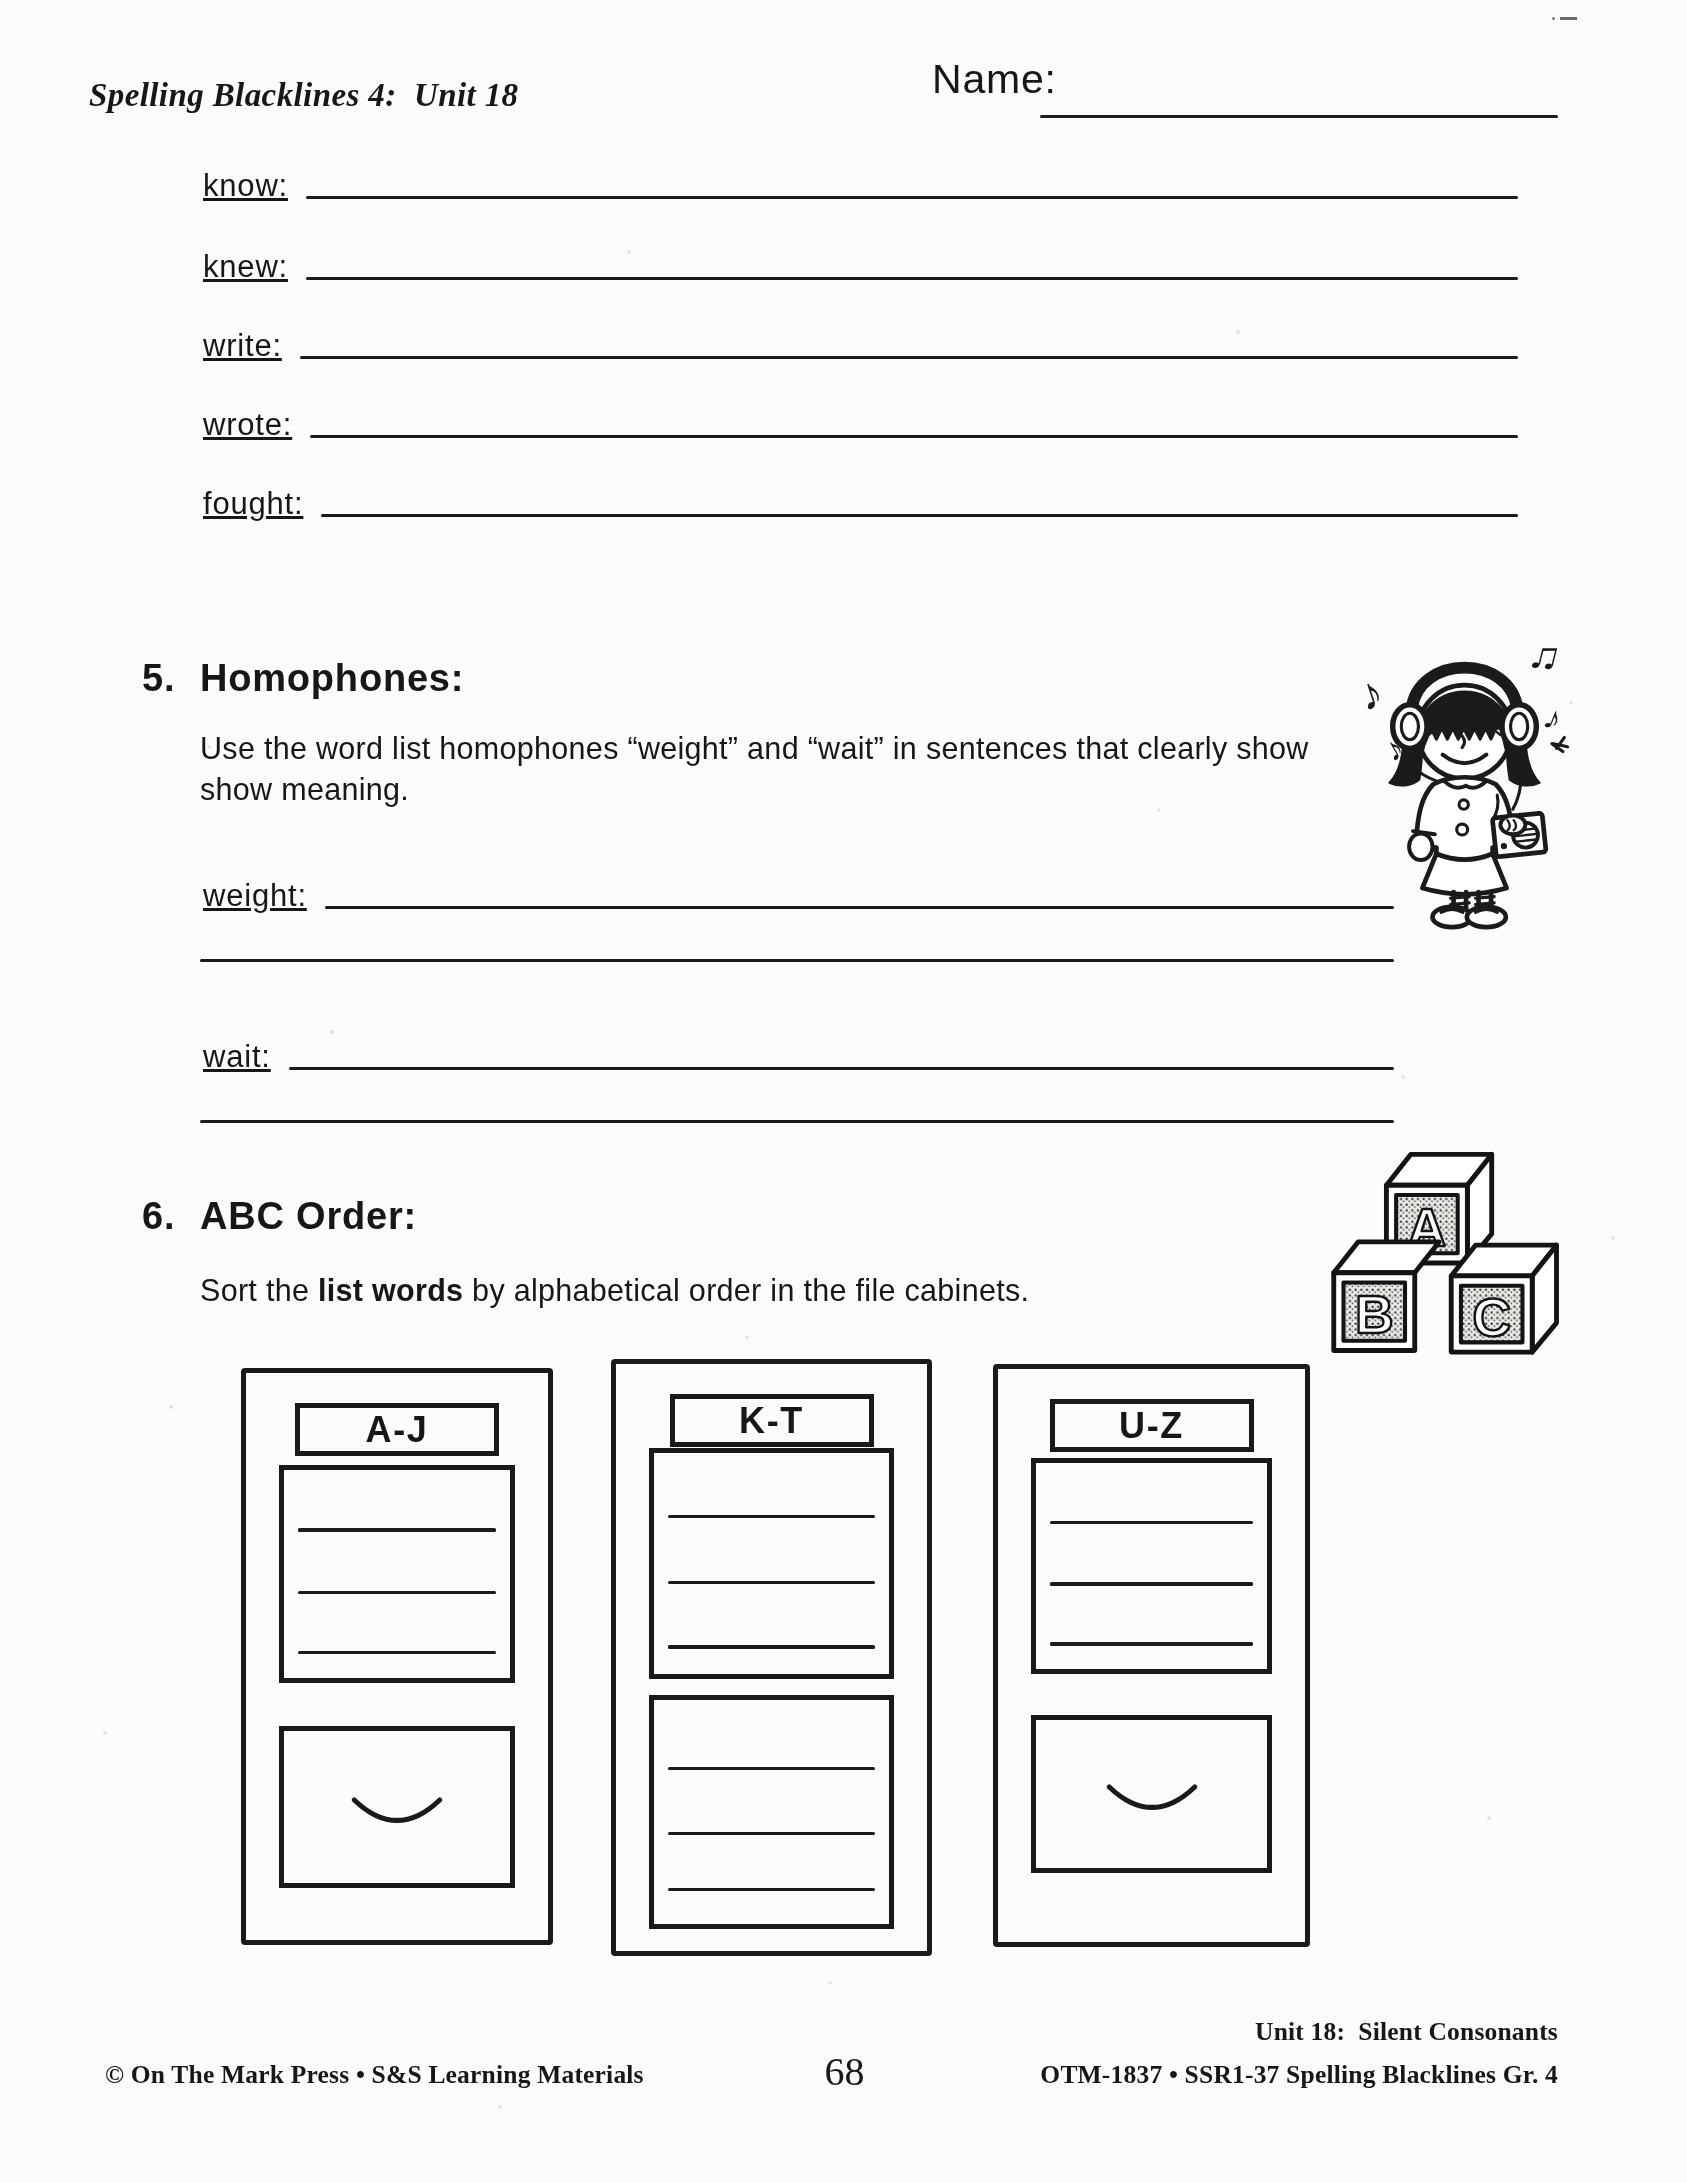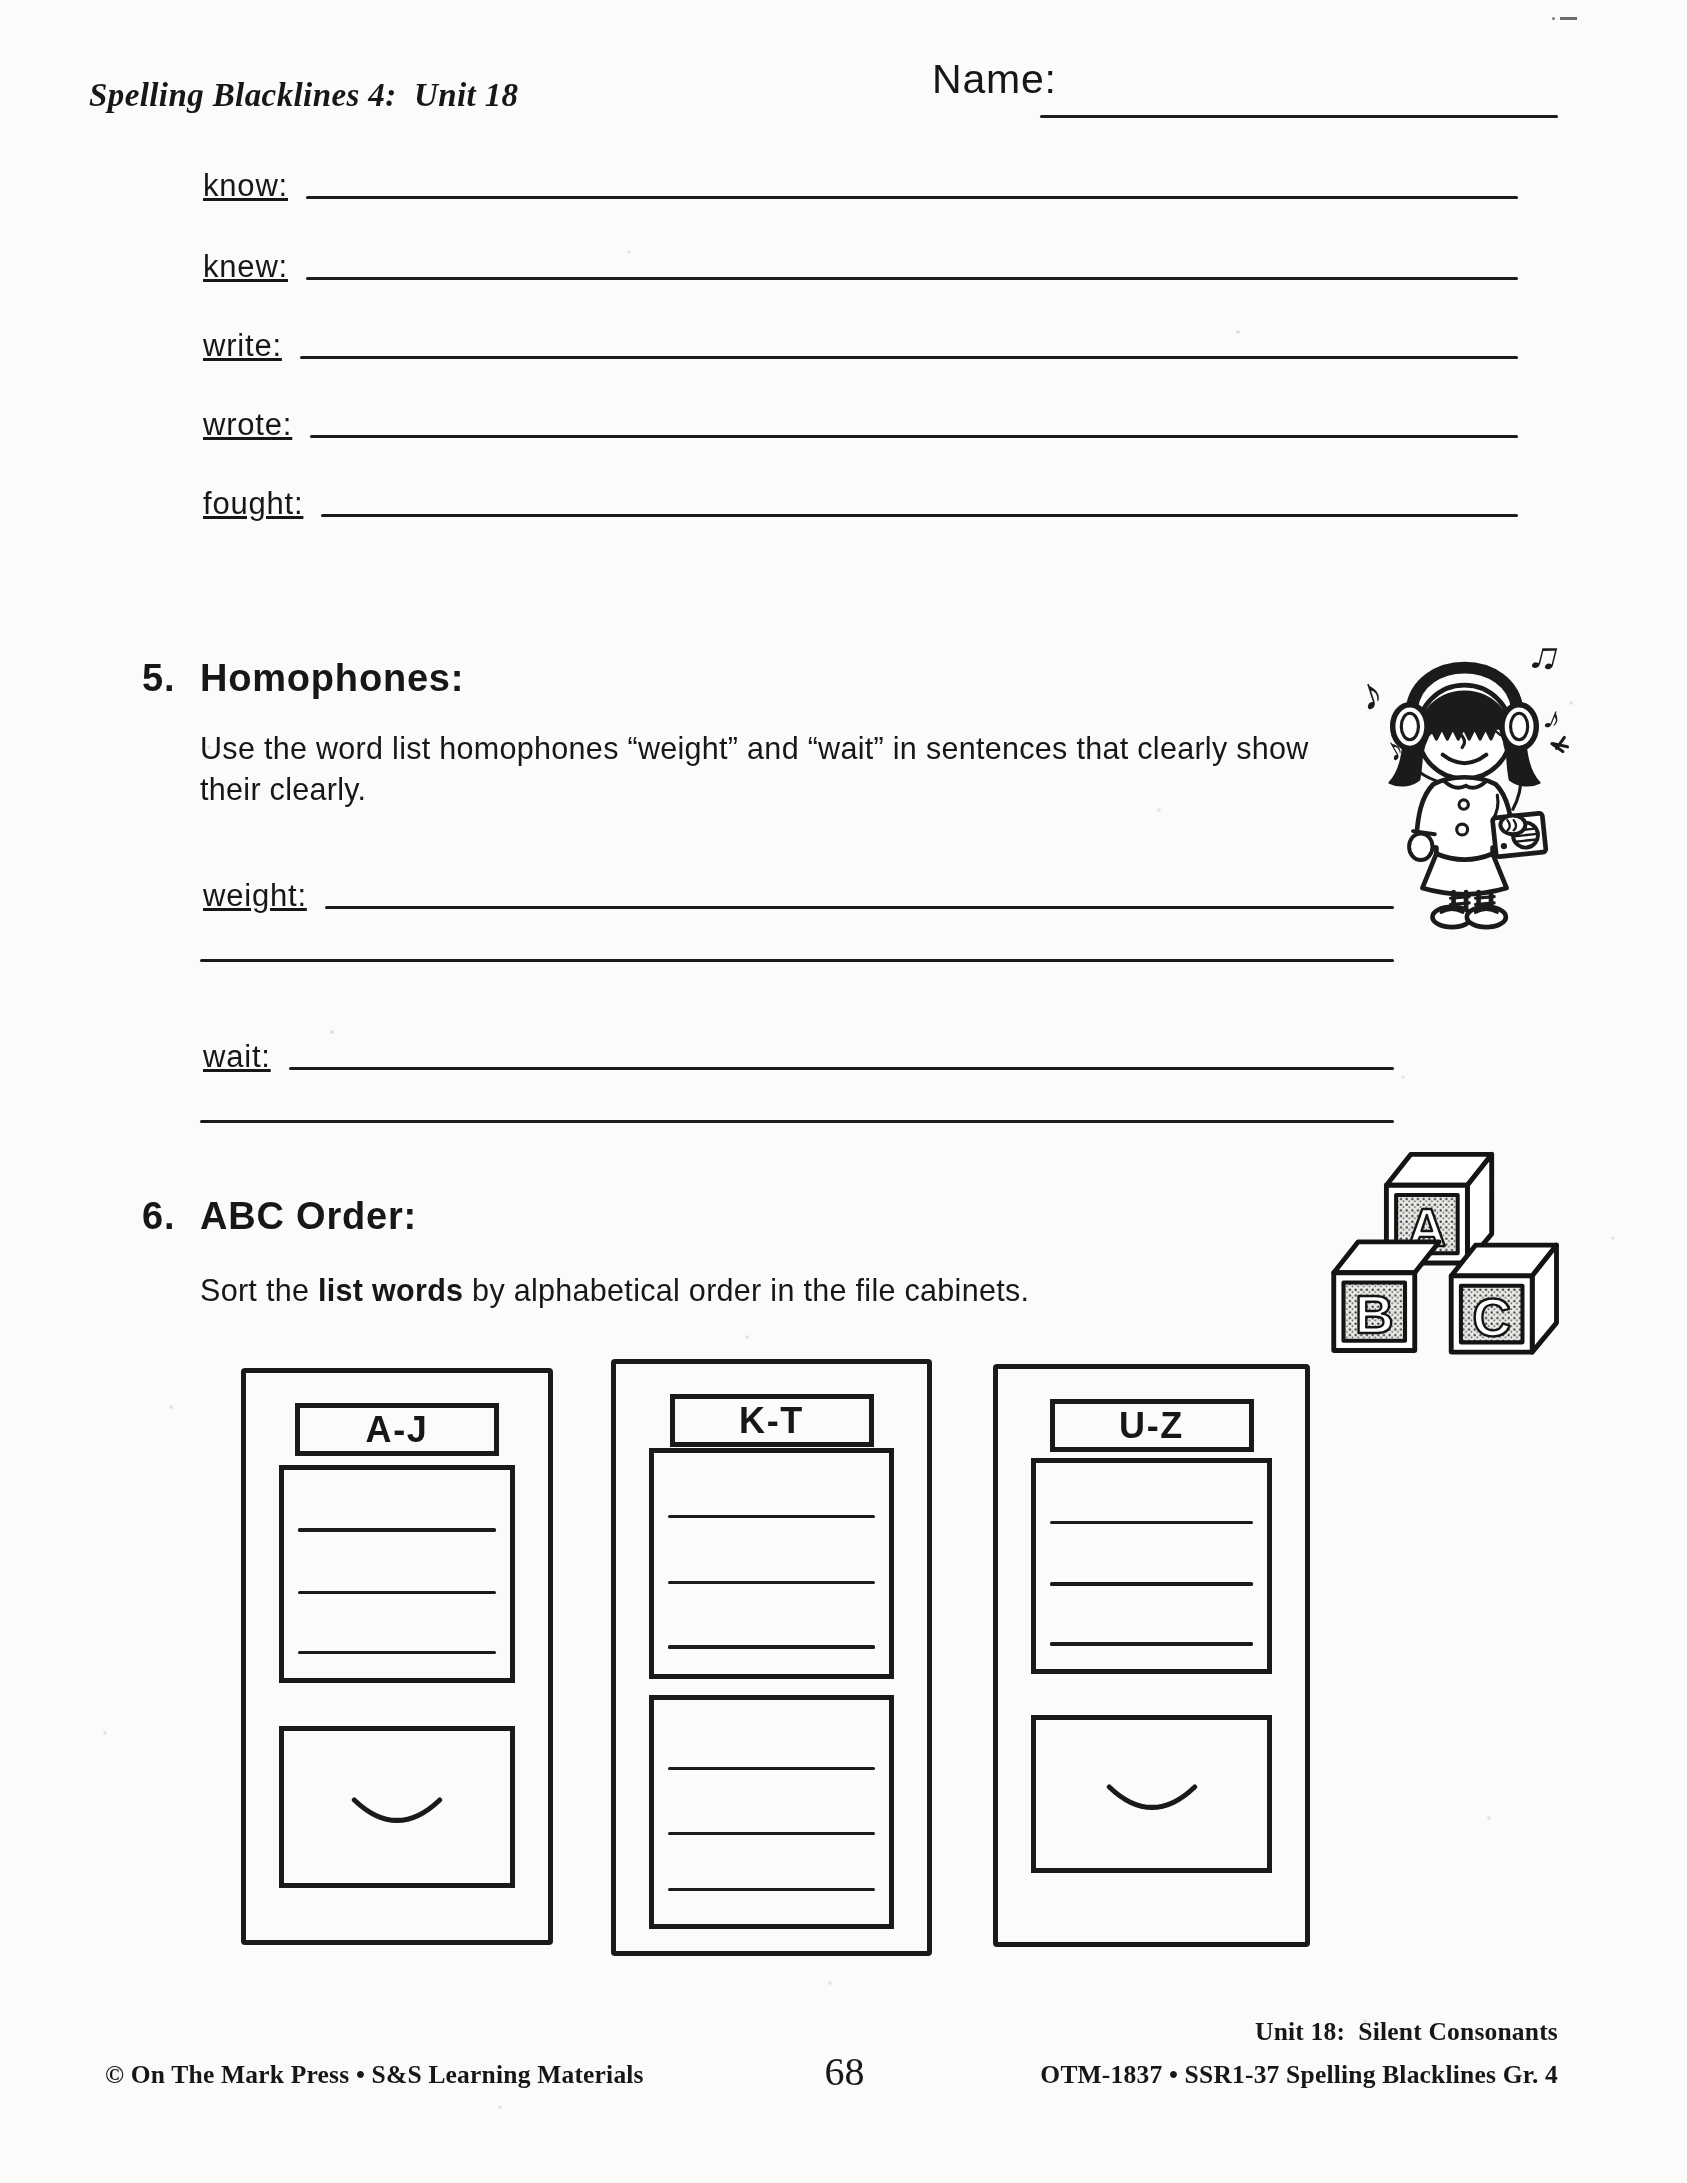--- a/index.html
+++ b/index.html
@@ -86,21 +86,21 @@
   </div>
   <div class="abs word-row" style="top:478px">
     <span class="word-label">fought:</span>
     <span class="w-rule"></span>
   </div>
 
   <div class="abs sec-num" style="left:142px;top:657px">5.</div>
   <div class="abs sec-title" style="left:200px;top:657px">Homophones:</div>
   <div class="abs para" style="left:200px;top:728px">
     <div class="nowrap">Use the word list homophones “weight” and “wait” in sentences that clearly show</div>
-    <div class="nowrap">their clearly.</div>
+    <div class="nowrap">show meaning.</div>
   </div>
 
   <div class="abs word-row" style="top:870px;right:293px">
     <span class="word-label">weight:</span>
     <span class="w-rule"></span>
   </div>
   <div class="abs rule" style="left:200px;right:293px;top:959px"></div>
 
   <div class="abs word-row" style="top:1031px;right:293px">
     <span class="word-label">wait:</span>

